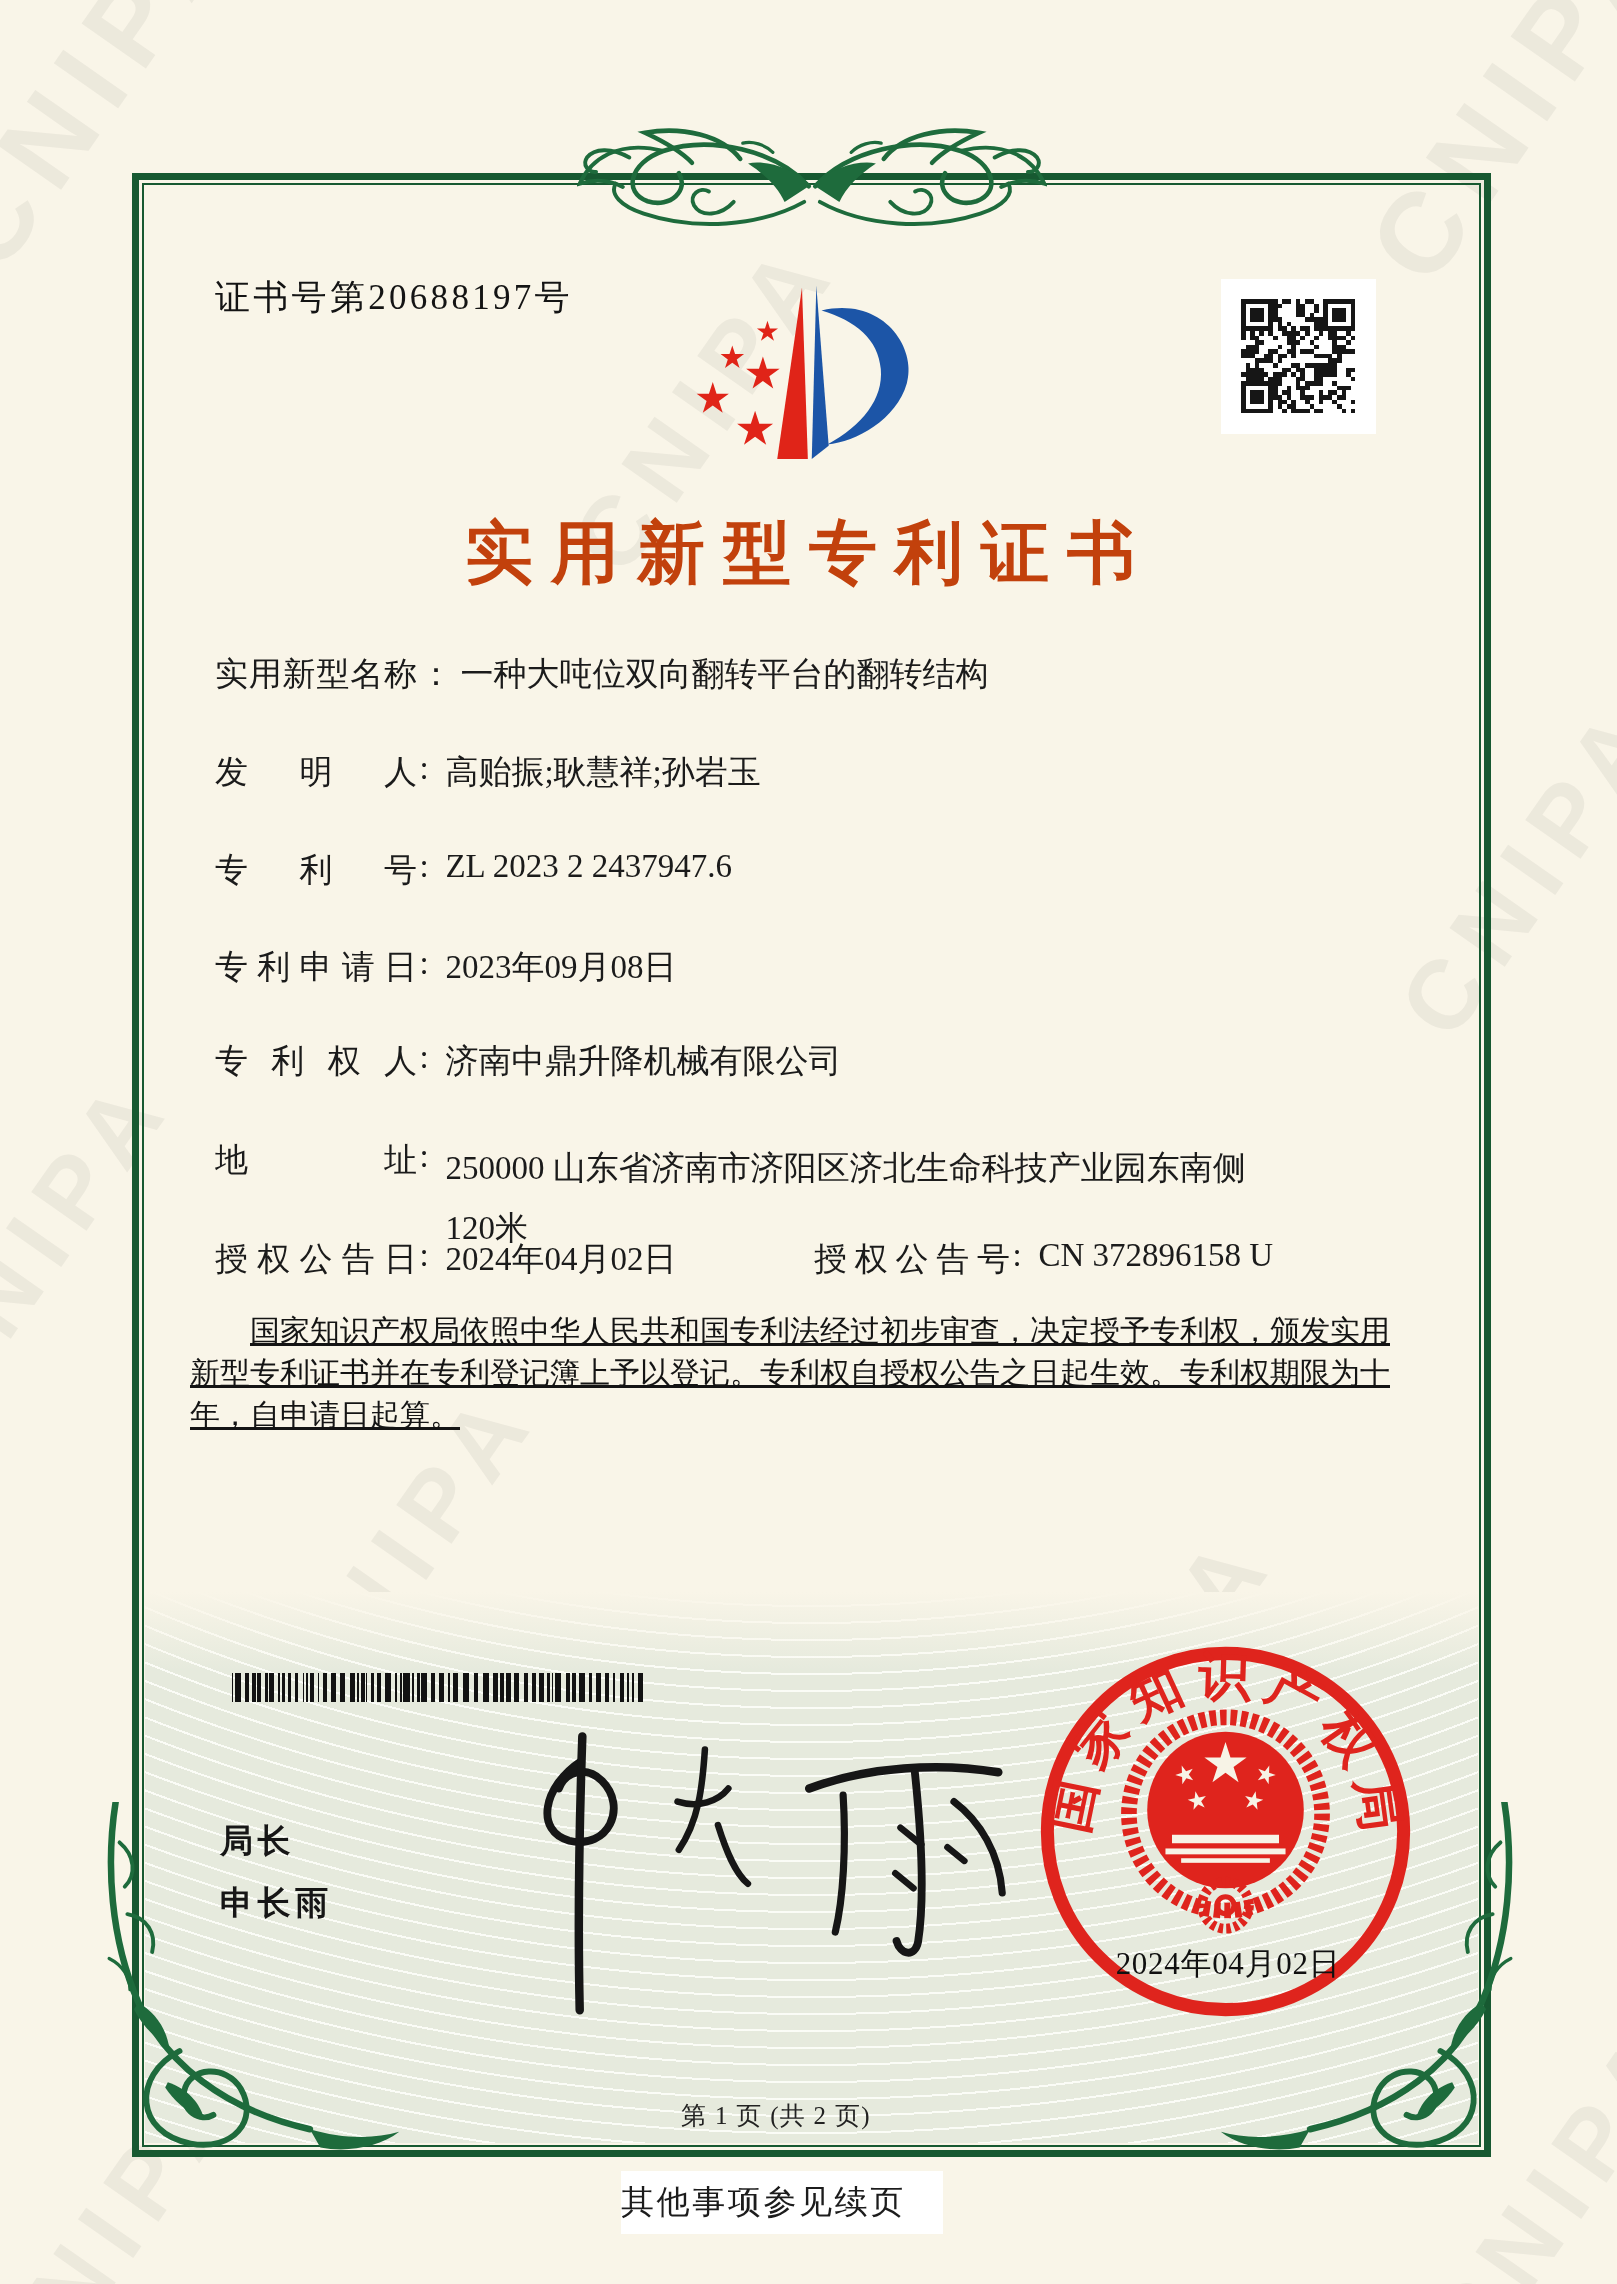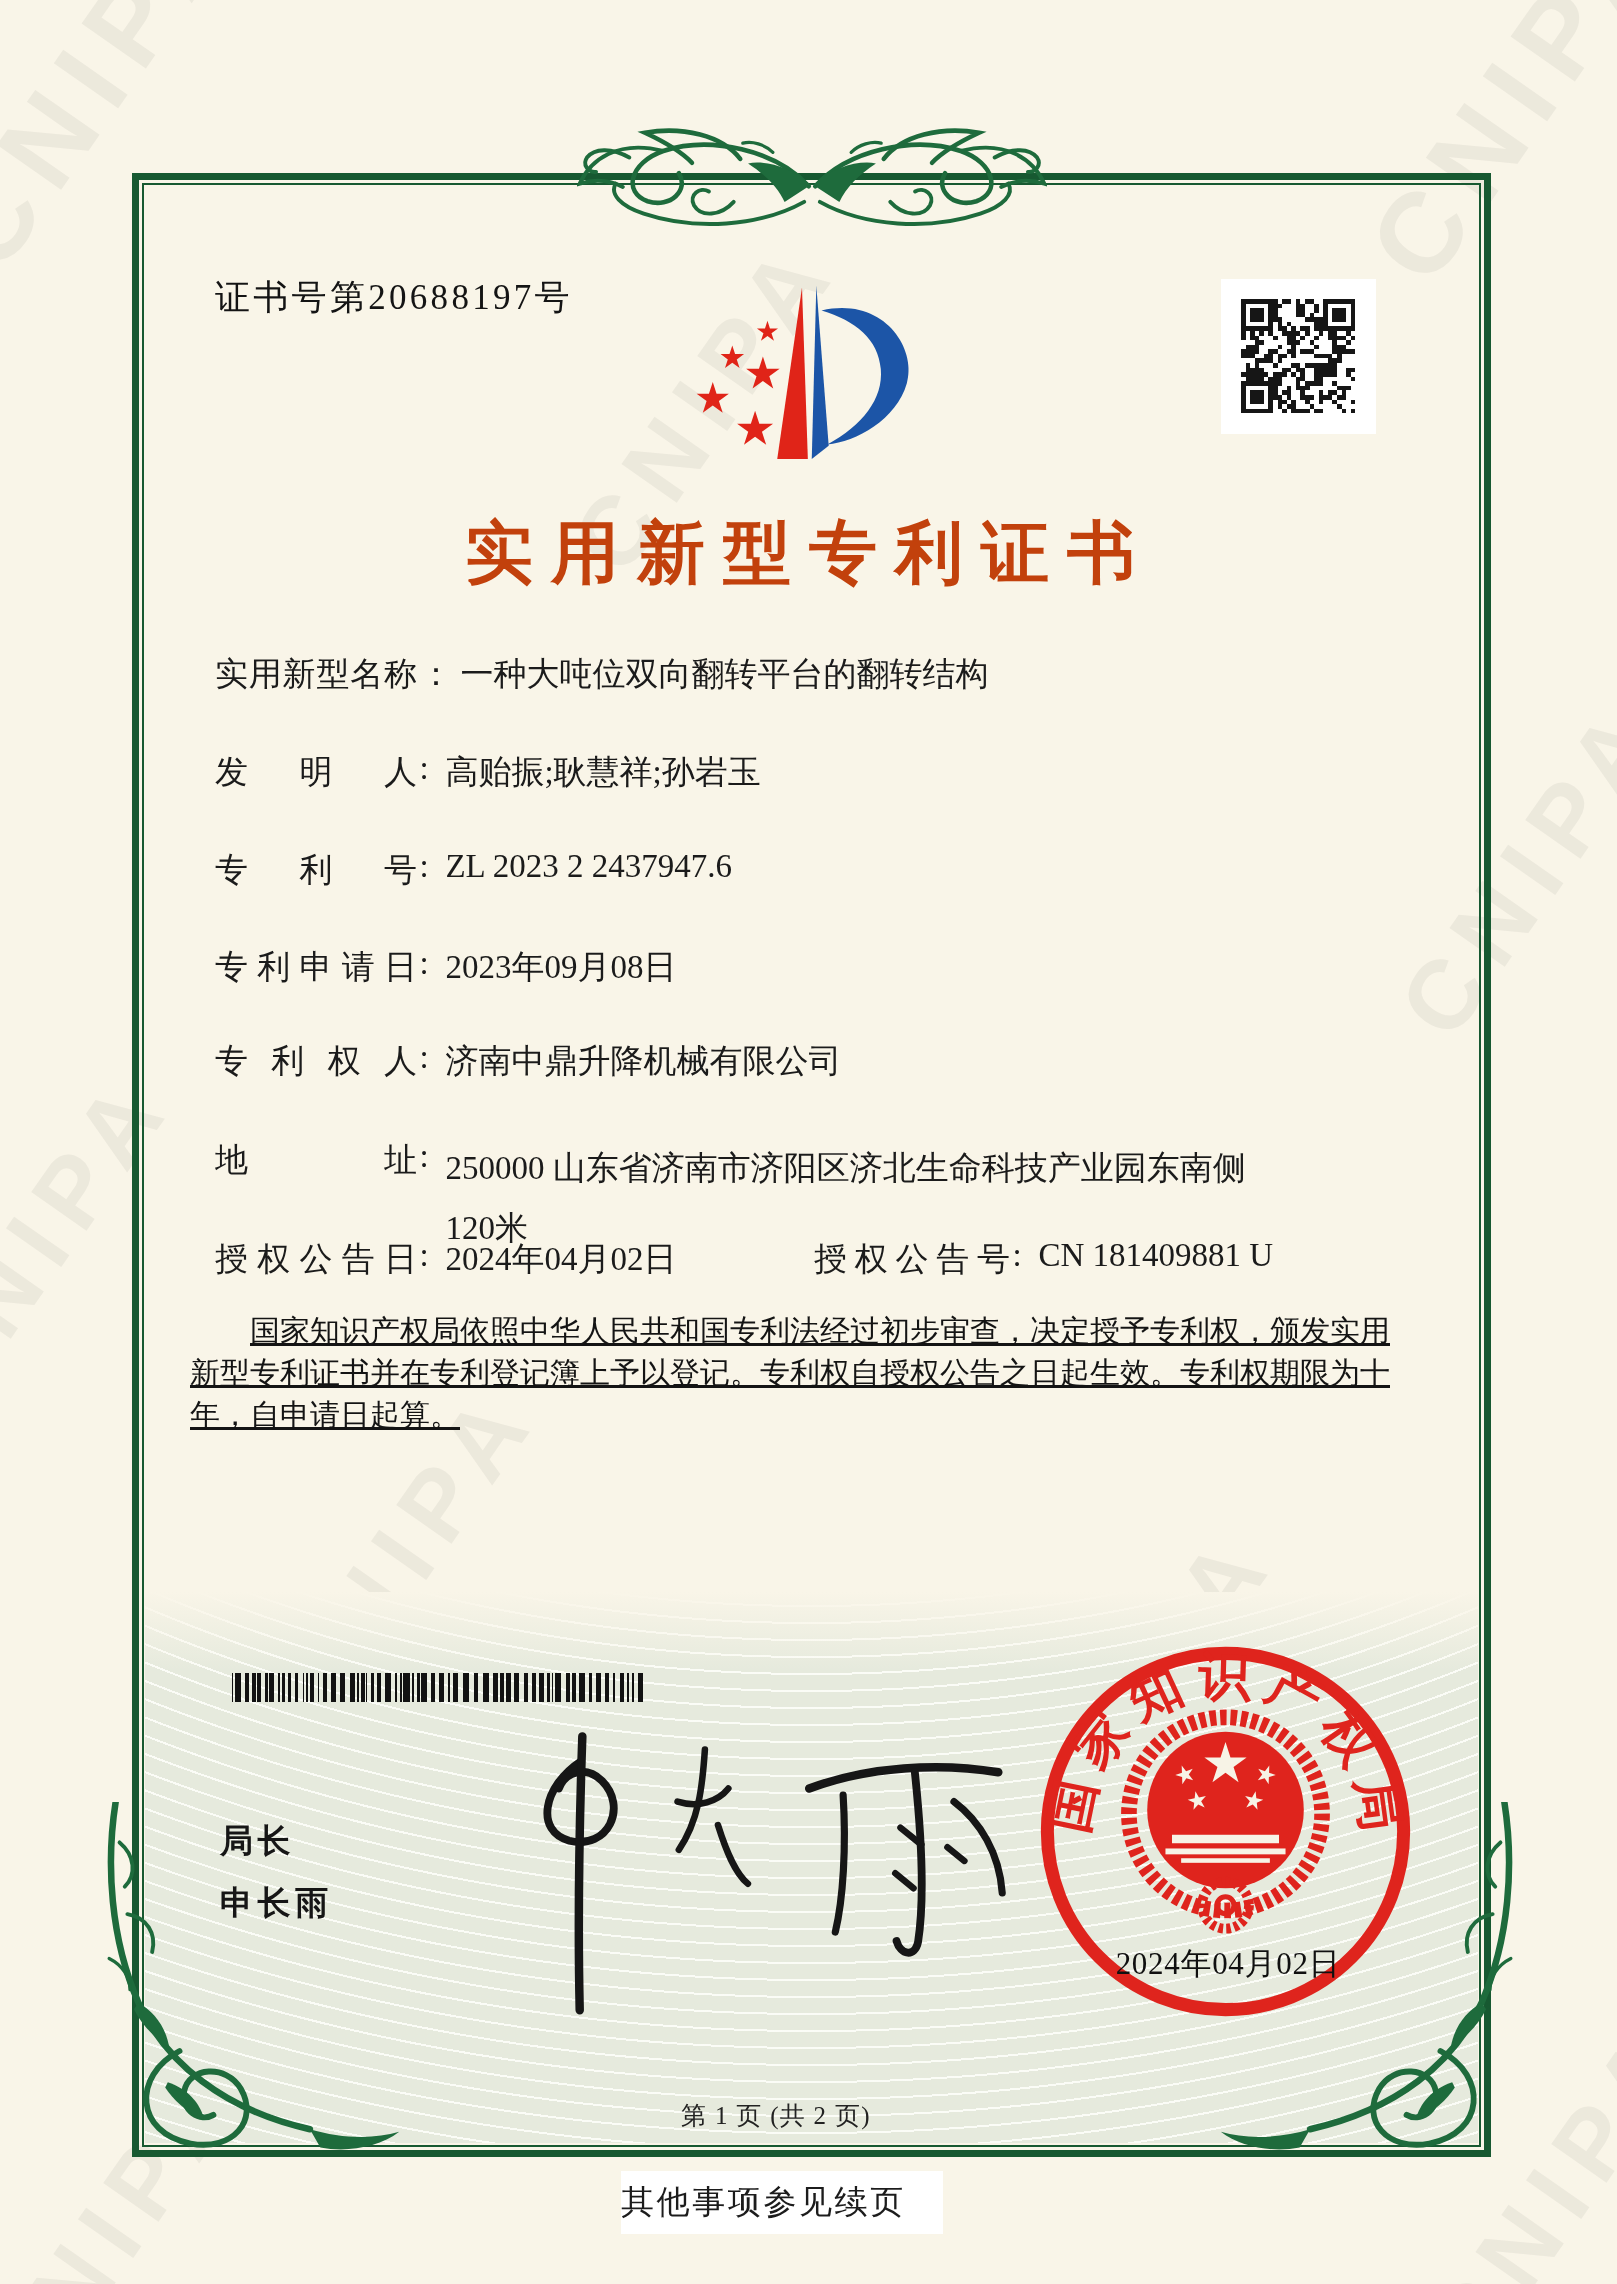--- a/index.html
+++ b/index.html
@@ -504,21 +504,21 @@
   </div>
   <div class="row r4">
     <span class="lbl">专利权人</span><span class="sep">:</span><span class="val">济南中鼎升降机械有限公司</span>
   </div>
   <div class="row r5">
     <span class="lbl">地址</span><span class="sep">:</span><span class="val">250000 山东省济南市济阳区济北生命科技产业园东南侧120米</span>
   </div>
   <div class="row r6">
     <span class="lbl">授权公告日</span><span class="sep">:</span><span class="val">2024年04月02日</span>
     <span class="rgroup">
-      <span class="lbl">授权公告号</span><span class="sep">:</span><span class="val">CN 181409881 U</span>
+      <span class="lbl">授权公告号</span><span class="sep">:</span><span class="val">CN 372896158 U</span>
     </span>
   </div>
 
   <div class="paras">
     <p>国家知识产权局依照中华人民共和国专利法经过初步审查，决定授予专利权，颁发实用新型专利证书并在专利登记簿上予以登记。专利权自授权公告之日起生效。专利权期限为十年，自申请日起算。</p>
   </div>
 
   <svg class="barcode" id="barcode" shape-rendering="crispEdges" viewBox="0 0 634 44" width="414" height="29">
       <rect x="0" y="0" width="2" height="44" fill="#121212"></rect>
       <rect x="4" y="0" width="10" height="44" fill="#121212"></rect>

